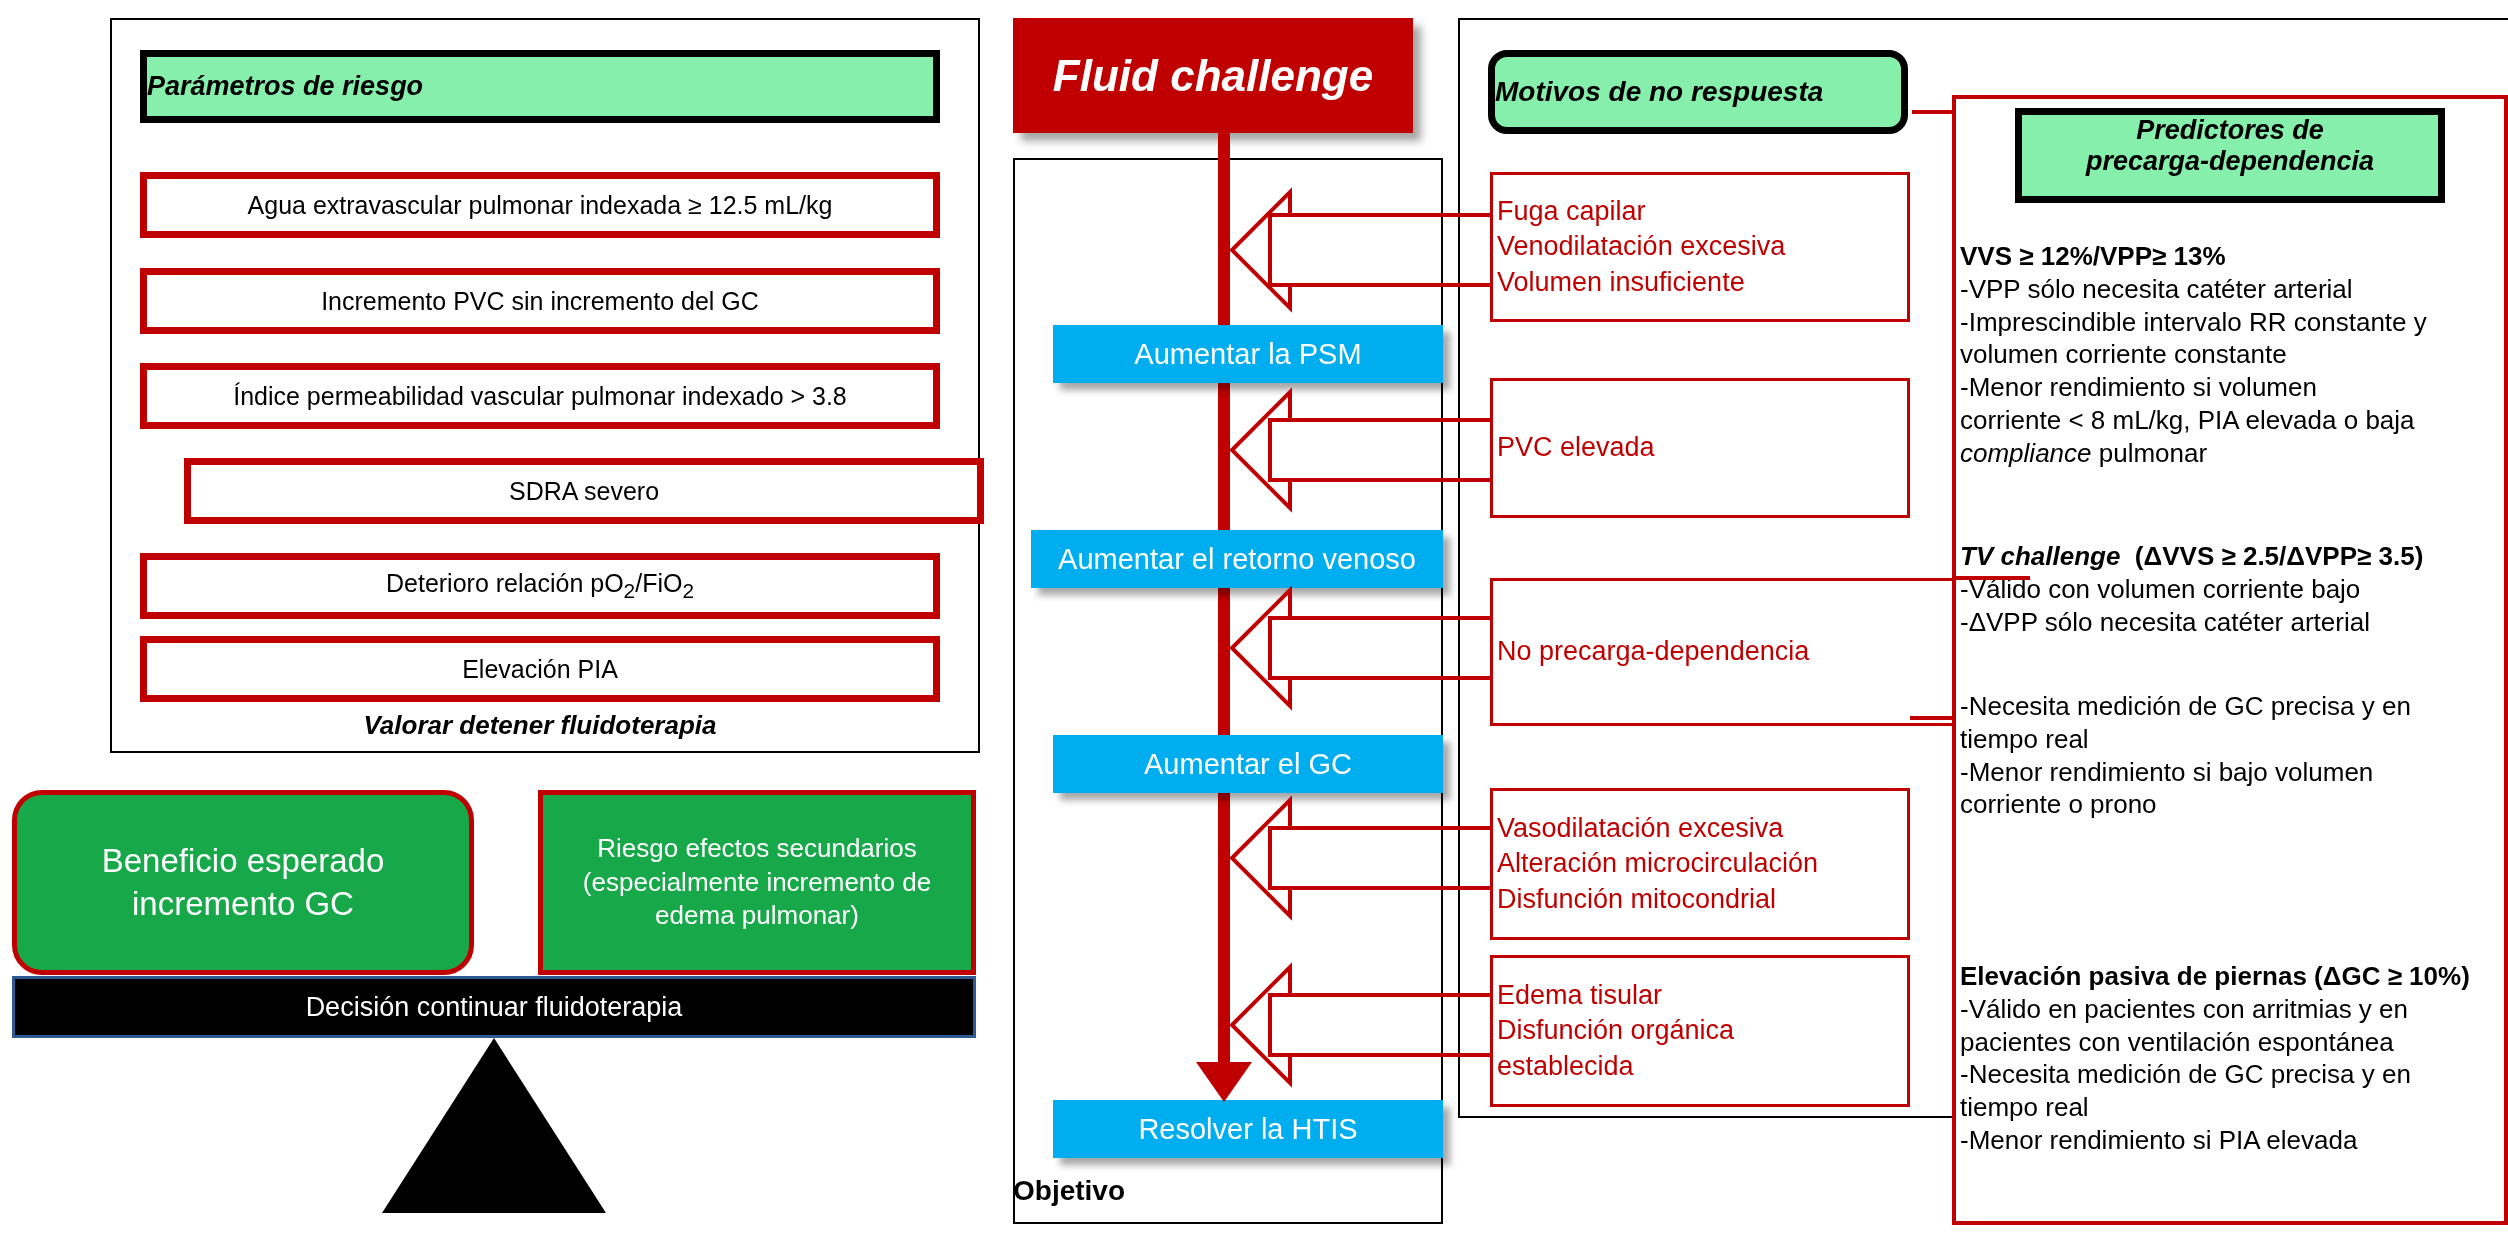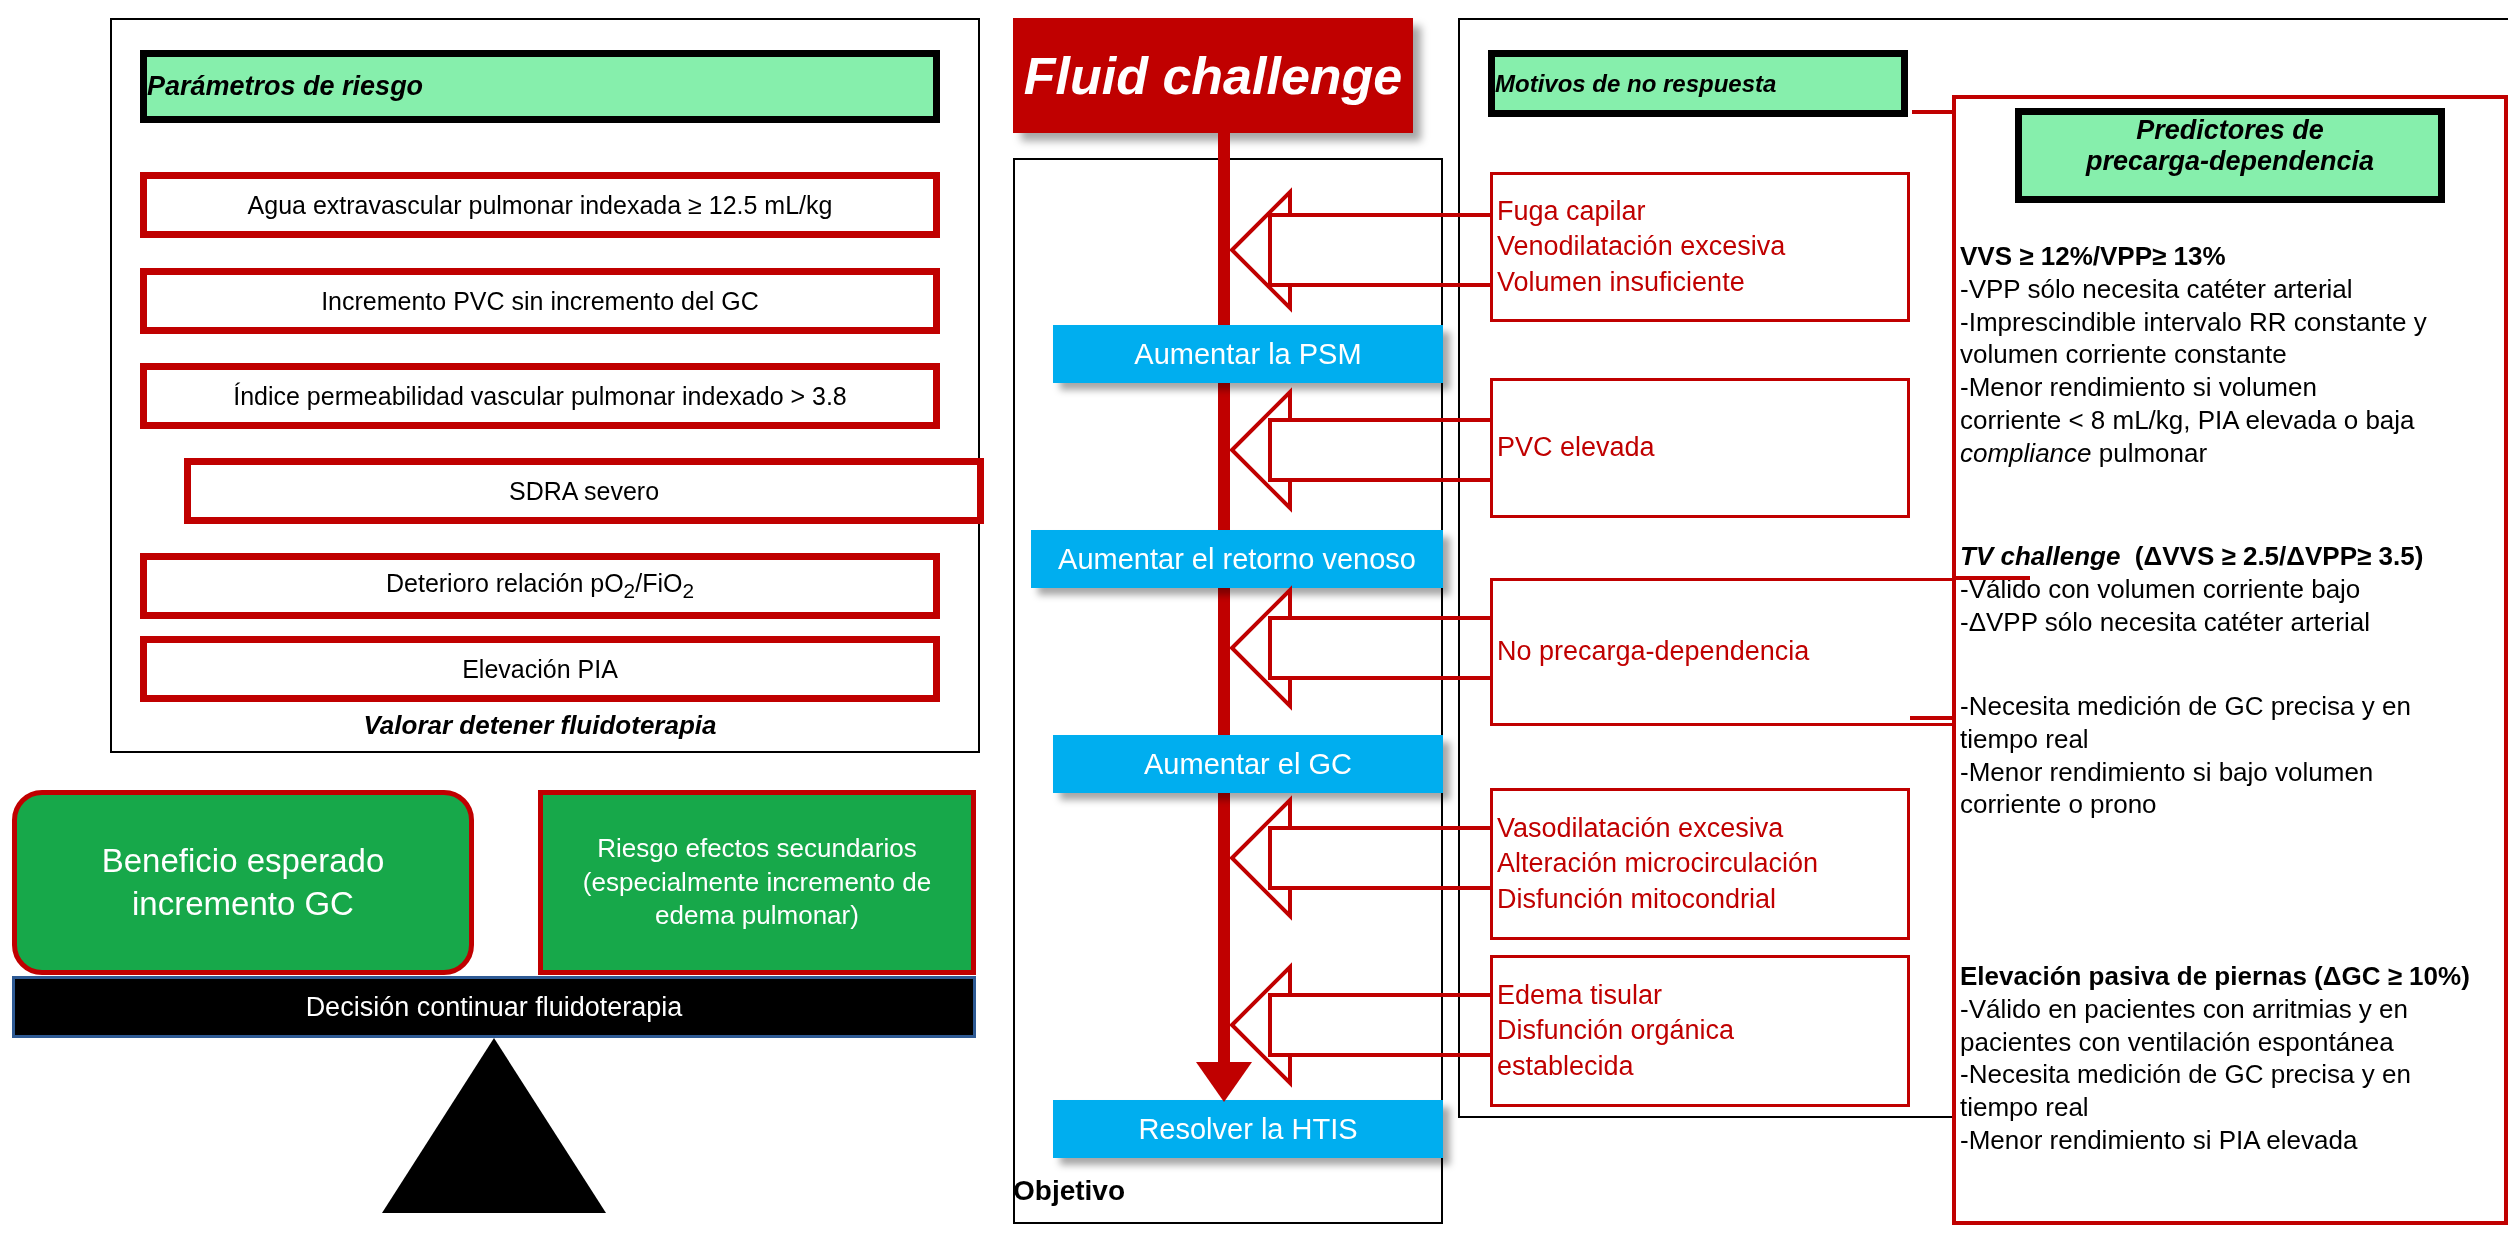--- a/index.html
+++ b/index.html
@@ -135,21 +135,21 @@
   </div>
 
   <div class="abs black-bar" style="left:12px; top:976px; width:964px; height:62px; font-size:27px;">
     <span>Decisión continuar fluidoterapia</span>
   </div>
 
   <div class="abs" style="left:382px; top:1038px;">
     <div class="tri"></div>
   </div>
 
-  <div class="abs red-title" style="left:1013px; top:18px; width:400px; height:115px; font-size:52px;">
+  <div class="abs red-title" style="left:1013px; top:18px; width:400px; height:115px; font-size:44px;">
     <span>Fluid challenge</span>
   </div>
 
   <div class="abs thin-frame" style="left:1013px; top:158px; width:430px; height:1066px;"></div>
 
   <div class="abs spine" style="left:1218px; top:133px; width:12px; height:945px;"></div>
 
   <div class="abs blue-chip" style="left:1053px; top:325px; width:390px; height:58px; font-size:29px;">
     <span>Aumentar la PSM</span>
   </div>
@@ -162,21 +162,21 @@
   <div class="abs blue-chip" style="left:1053px; top:1100px; width:390px; height:58px; font-size:29px;">
     <span>Resolver la HTIS</span>
   </div>
 
   <div class="abs" style="left:1013px; top:1175px; width:430px; text-align:left; font-size:28px; font-weight:bold; color:#000;">
     <span>Objetivo</span>
   </div>
 
   <div class="abs thin-frame" style="left:1458px; top:18px; width:1150px; height:1100px;"></div>
 
-  <div class="abs hdr-box" style="left:1488px; top:50px; width:420px; height:67px; font-size:24px;">
+  <div class="abs hdr-box" style="left:1488px; top:50px; width:420px; height:84px; font-size:28px;border-radius:19px;">
     <span>Motivos de no respuesta</span>
   </div>
 
   <div class="abs red-callout" style="left:1490px; top:172px; width:420px; height:150px; font-size:27px;">
     <span>Fuga capilar</span>
     <span>Venodilatación excesiva</span>
     <span>Volumen insuficiente</span>
   </div>
 
   <div class="abs red-callout" style="left:1490px; top:378px; width:420px; height:140px; font-size:27px;">

